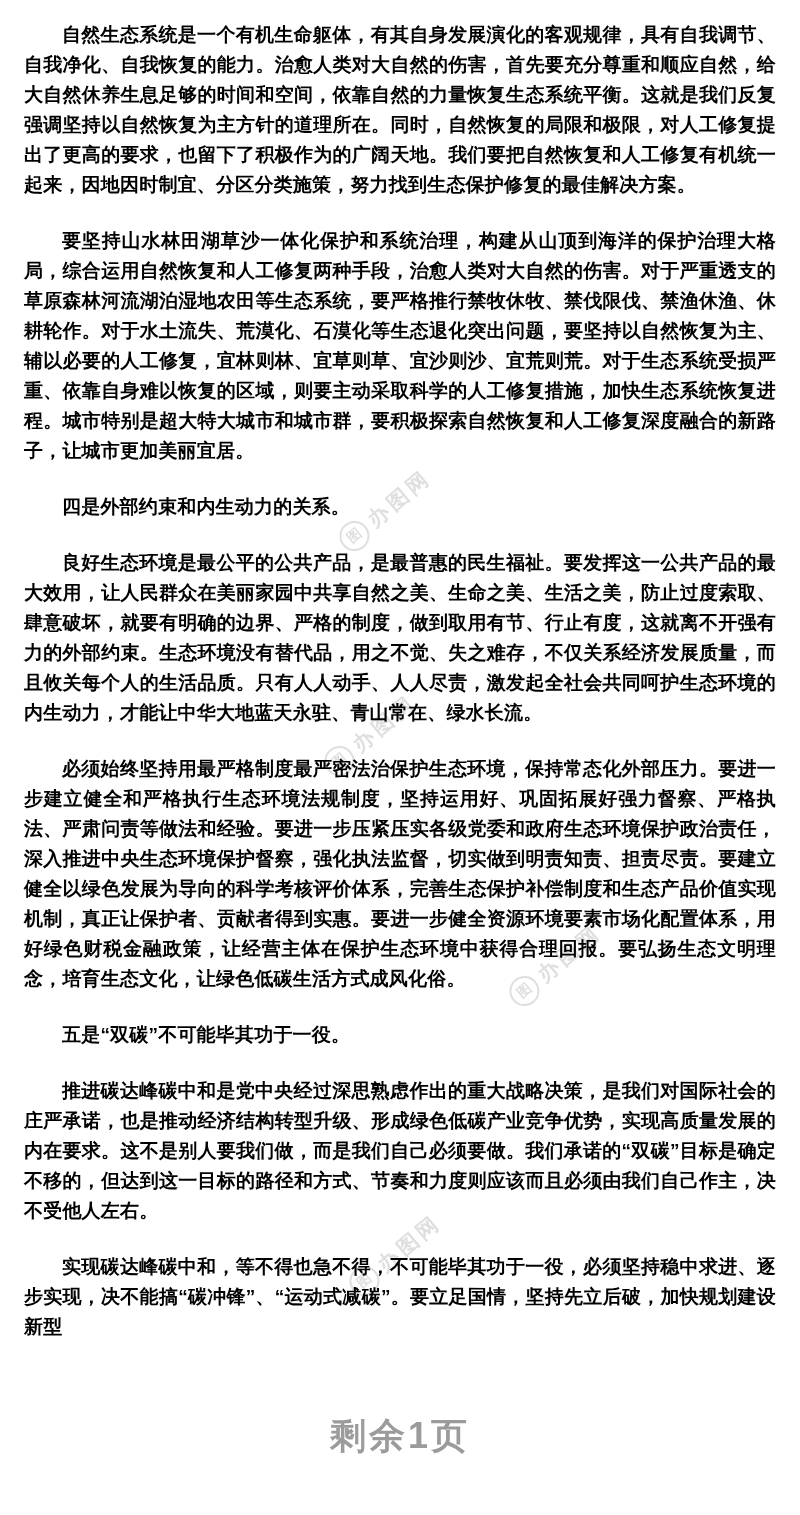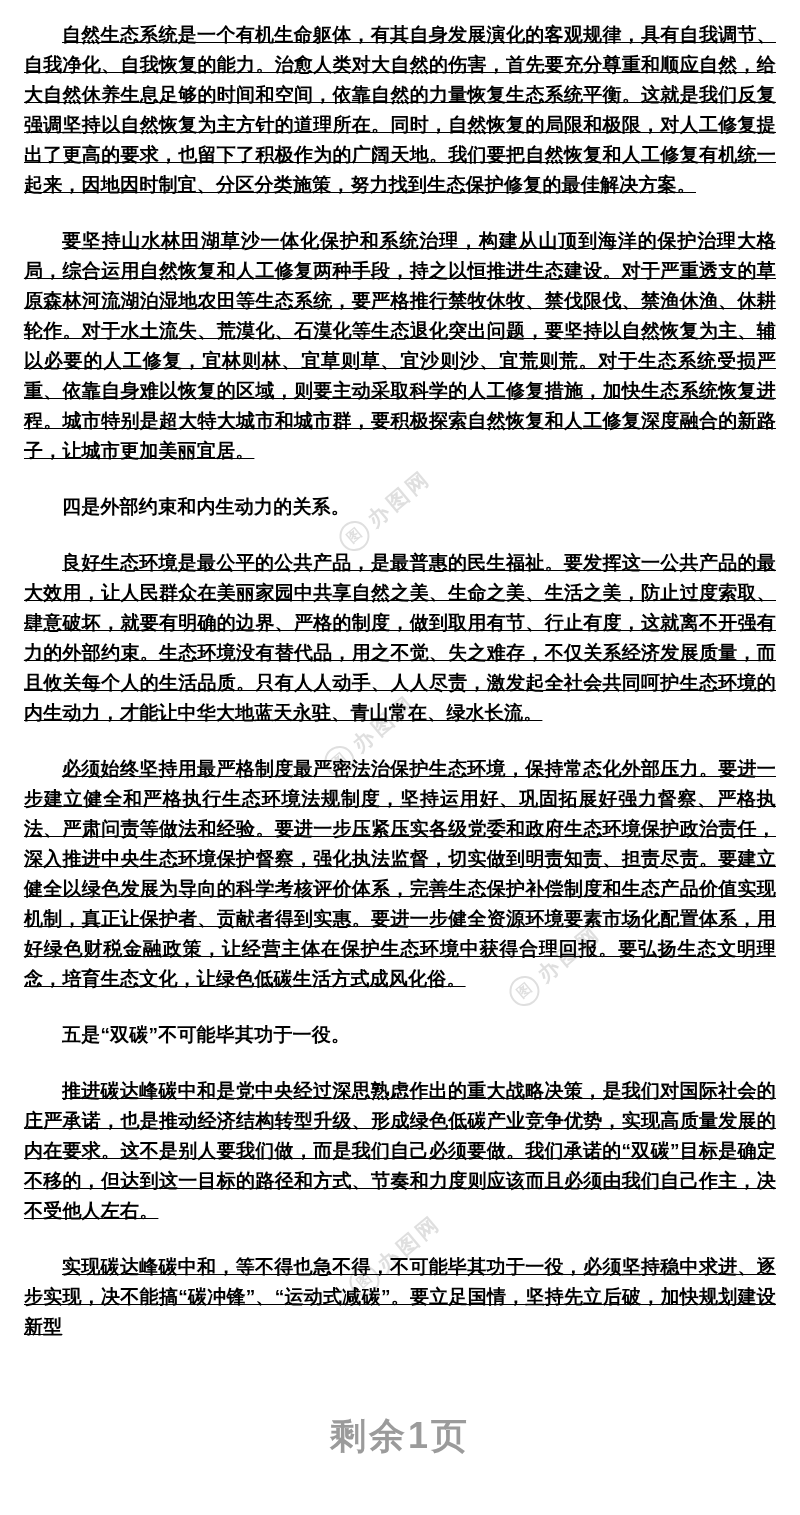--- a/index.html
+++ b/index.html
@@ -22,21 +22,20 @@
     font-size: 19px;
     line-height: 30px;
     text-align: justify;
     z-index: 1;
   }
   .para-body {
     margin: 0 0 26px 0;
     text-indent: 2em;
     font-weight: 600;
     letter-spacing: 0.2px;
-    text-decoration: underline;
   }
   .para-heading {
     margin: 0 0 26px 0;
     text-indent: 2em;
     font-weight: 700;
     letter-spacing: 0.2px;
   }
   .footer {
     position: absolute;
     left: 0;
@@ -99,21 +98,21 @@
     <span class="wm-circle">图</span>
     <span>办图网</span>
   </div>
   <div class="wm wm4">
     <span class="wm-circle">图</span>
     <span>办图网</span>
   </div>
 
   <div class="content">
     <p class="para-body">自然生态系统是一个有机生命躯体，有其自身发展演化的客观规律，具有自我调节、自我净化、自我恢复的能力。治愈人类对大自然的伤害，首先要充分尊重和顺应自然，给大自然休养生息足够的时间和空间，依靠自然的力量恢复生态系统平衡。这就是我们反复强调坚持以自然恢复为主方针的道理所在。同时，自然恢复的局限和极限，对人工修复提出了更高的要求，也留下了积极作为的广阔天地。我们要把自然恢复和人工修复有机统一起来，因地因时制宜、分区分类施策，努力找到生态保护修复的最佳解决方案。</p>
-    <p class="para-body">要坚持山水林田湖草沙一体化保护和系统治理，构建从山顶到海洋的保护治理大格局，综合运用自然恢复和人工修复两种手段，持之以恒推进生态建设。对于严重透支的草原森林河流湖泊湿地农田等生态系统，要严格推行禁牧休牧、禁伐限伐、禁渔休渔、休耕轮作。对于水土流失、荒漠化、石漠化等生态退化突出问题，要坚持以自然恢复为主、辅以必要的人工修复，宜林则林、宜草则草、宜沙则沙、宜荒则荒。对于生态系统受损严重、依靠自身难以恢复的区域，则要主动采取科学的人工修复措施，加快生态系统恢复进程。城市特别是超大特大城市和城市群，要积极探索自然恢复和人工修复深度融合的新路子，让城市更加美丽宜居。</p>
+    <p class="para-body">要坚持山水林田湖草沙一体化保护和系统治理，构建从山顶到海洋的保护治理大格局，综合运用自然恢复和人工修复两种手段，治愈人类对大自然的伤害。对于严重透支的草原森林河流湖泊湿地农田等生态系统，要严格推行禁牧休牧、禁伐限伐、禁渔休渔、休耕轮作。对于水土流失、荒漠化、石漠化等生态退化突出问题，要坚持以自然恢复为主、辅以必要的人工修复，宜林则林、宜草则草、宜沙则沙、宜荒则荒。对于生态系统受损严重、依靠自身难以恢复的区域，则要主动采取科学的人工修复措施，加快生态系统恢复进程。城市特别是超大特大城市和城市群，要积极探索自然恢复和人工修复深度融合的新路子，让城市更加美丽宜居。</p>
     <p class="para-heading">四是外部约束和内生动力的关系。</p>
     <p class="para-body">良好生态环境是最公平的公共产品，是最普惠的民生福祉。要发挥这一公共产品的最大效用，让人民群众在美丽家园中共享自然之美、生命之美、生活之美，防止过度索取、肆意破坏，就要有明确的边界、严格的制度，做到取用有节、行止有度，这就离不开强有力的外部约束。生态环境没有替代品，用之不觉、失之难存，不仅关系经济发展质量，而且攸关每个人的生活品质。只有人人动手、人人尽责，激发起全社会共同呵护生态环境的内生动力，才能让中华大地蓝天永驻、青山常在、绿水长流。</p>
     <p class="para-body">必须始终坚持用最严格制度最严密法治保护生态环境，保持常态化外部压力。要进一步建立健全和严格执行生态环境法规制度，坚持运用好、巩固拓展好强力督察、严格执法、严肃问责等做法和经验。要进一步压紧压实各级党委和政府生态环境保护政治责任，深入推进中央生态环境保护督察，强化执法监督，切实做到明责知责、担责尽责。要建立健全以绿色发展为导向的科学考核评价体系，完善生态保护补偿制度和生态产品价值实现机制，真正让保护者、贡献者得到实惠。要进一步健全资源环境要素市场化配置体系，用好绿色财税金融政策，让经营主体在保护生态环境中获得合理回报。要弘扬生态文明理念，培育生态文化，让绿色低碳生活方式成风化俗。</p>
     <p class="para-heading">五是“双碳”不可能毕其功于一役。</p>
     <p class="para-body">推进碳达峰碳中和是党中央经过深思熟虑作出的重大战略决策，是我们对国际社会的庄严承诺，也是推动经济结构转型升级、形成绿色低碳产业竞争优势，实现高质量发展的内在要求。这不是别人要我们做，而是我们自己必须要做。我们承诺的“双碳”目标是确定不移的，但达到这一目标的路径和方式、节奏和力度则应该而且必须由我们自己作主，决不受他人左右。</p>
     <p class="para-body">实现碳达峰碳中和，等不得也急不得，不可能毕其功于一役，必须坚持稳中求进、逐步实现，决不能搞“碳冲锋”、“运动式减碳”。要立足国情，坚持先立后破，加快规划建设新型</p>
   </div>
 
   <div class="footer">
     <span>剩余1页</span>

